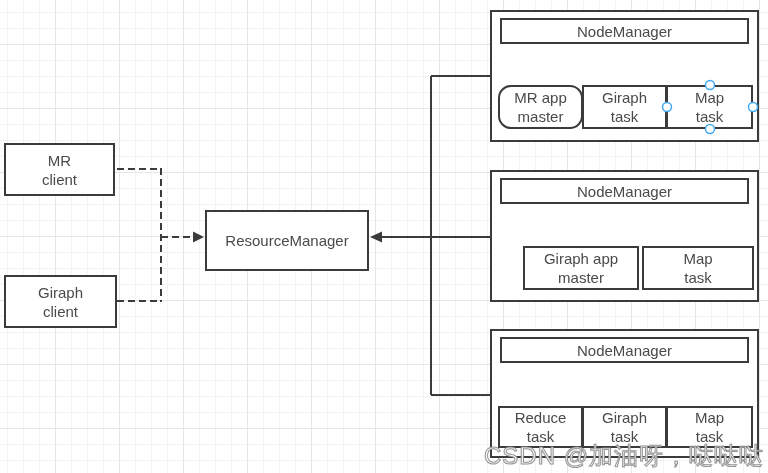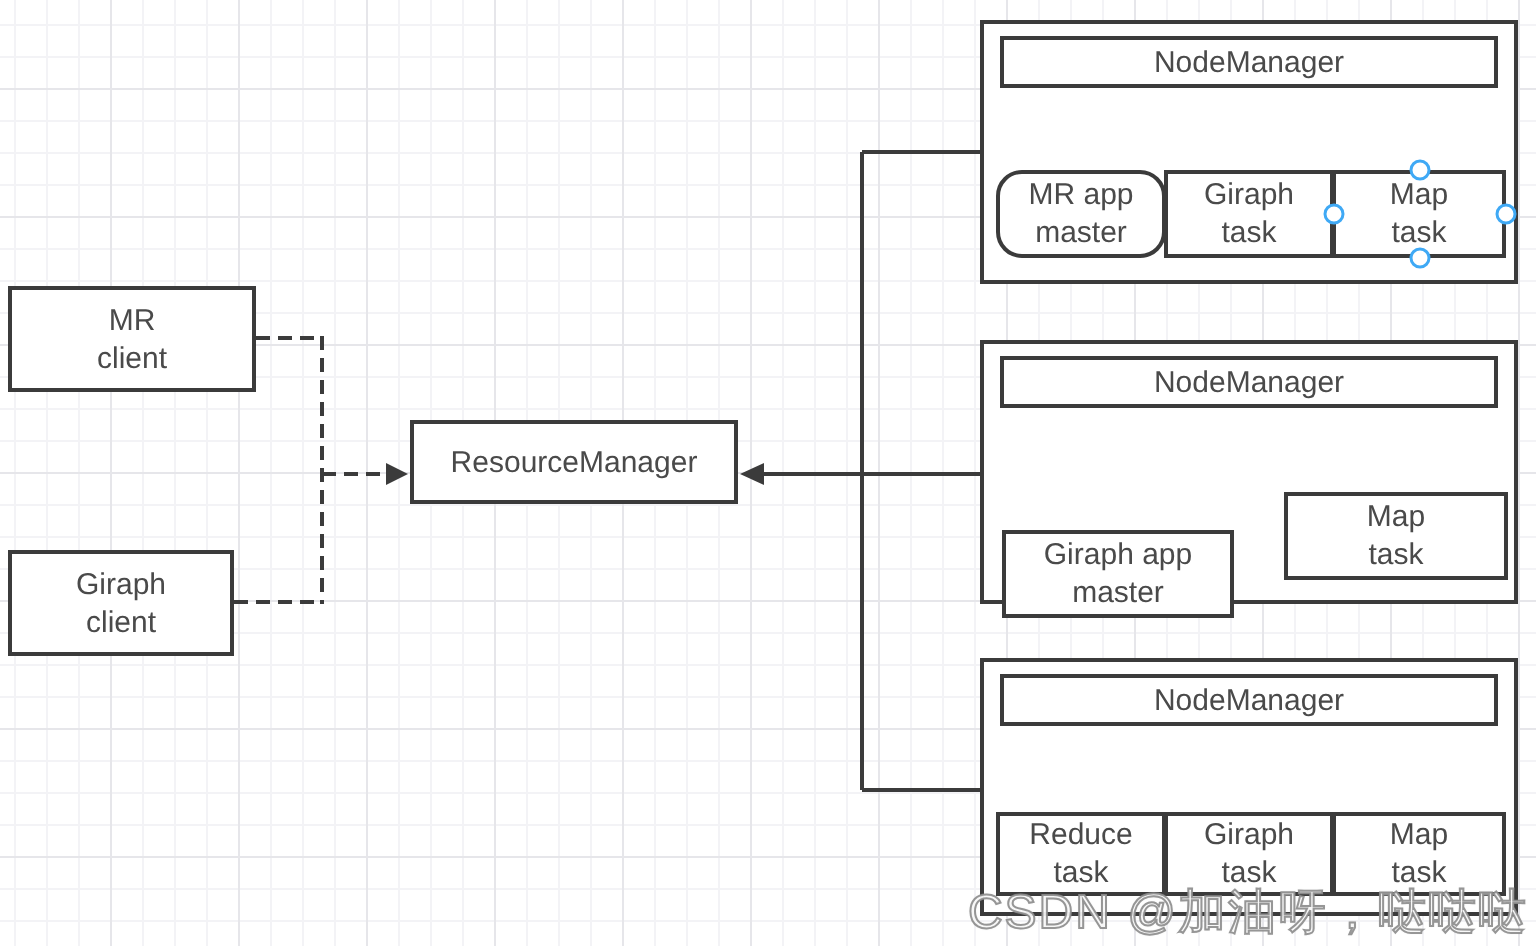--- a/index.html
+++ b/index.html
@@ -51,40 +51,40 @@
     <path d="M540,85 V72 H709 V85 M624,85 V57" fill="none" stroke="#3b3b3b" stroke-width="2"></path>
     <polygon points="624,45 619,57 629,57" fill="#3b3b3b"></polygon>
 
     <path d="M555,246 V232 H698 V246 M625,246 V217" fill="none" stroke="#3b3b3b" stroke-width="2"></path>
     <polygon points="625,205 620,217 630,217" fill="#3b3b3b"></polygon>
 
     <path d="M540,406 V390 H709 V406 M624,406 V376" fill="none" stroke="#3b3b3b" stroke-width="2"></path>
     <polygon points="624,364 619,376 629,376" fill="#3b3b3b"></polygon>
   </svg>
 
-  <div class="box" style="left:4px;top:143px;width:124px;height:53px;">MR
+  <div class="box" style="left:4px;top:143px;width:111px;height:53px;">MR
 client</div>
 
   <div class="box" style="left:4px;top:275px;width:113px;height:53px;">Giraph
 client</div>
 
-  <div class="box" style="left:205px;top:210px;width:164px;height:42px;">ResourceManager</div>
+  <div class="box" style="left:205px;top:210px;width:164px;height:61px;">ResourceManager</div>
 
   <div class="group" style="left:490px;top:10px;width:269px;height:132px;"></div>
   <div class="box" style="left:500px;top:18px;width:249px;height:26px;">NodeManager</div>
   <div class="box" style="left:498px;top:85px;width:85px;height:44px;border-radius:13px;">MR app
 master</div>
   <div class="box" style="left:582px;top:85px;width:85px;height:44px;">Giraph
 task</div>
   <div class="box" style="left:666px;top:85px;width:87px;height:44px;">Map
 task</div>
 
   <div class="group" style="left:490px;top:170px;width:269px;height:132px;"></div>
   <div class="box" style="left:500px;top:178px;width:249px;height:26px;">NodeManager</div>
-  <div class="box" style="left:501px;top:246px;width:116px;height:44px;margin-top:19px;">Giraph app
+  <div class="box" style="left:523px;top:246px;width:116px;height:44px;">Giraph app
 master</div>
   <div class="box" style="left:642px;top:246px;width:112px;height:44px;">Map
 task</div>
 
   <div class="group" style="left:490px;top:329px;width:269px;height:129px;"></div>
   <div class="box" style="left:500px;top:337px;width:249px;height:26px;">NodeManager</div>
   <div class="box" style="left:498px;top:406px;width:85px;height:42px;">Reduce
 task</div>
   <div class="box" style="left:582px;top:406px;width:85px;height:42px;">Giraph
 task</div>

